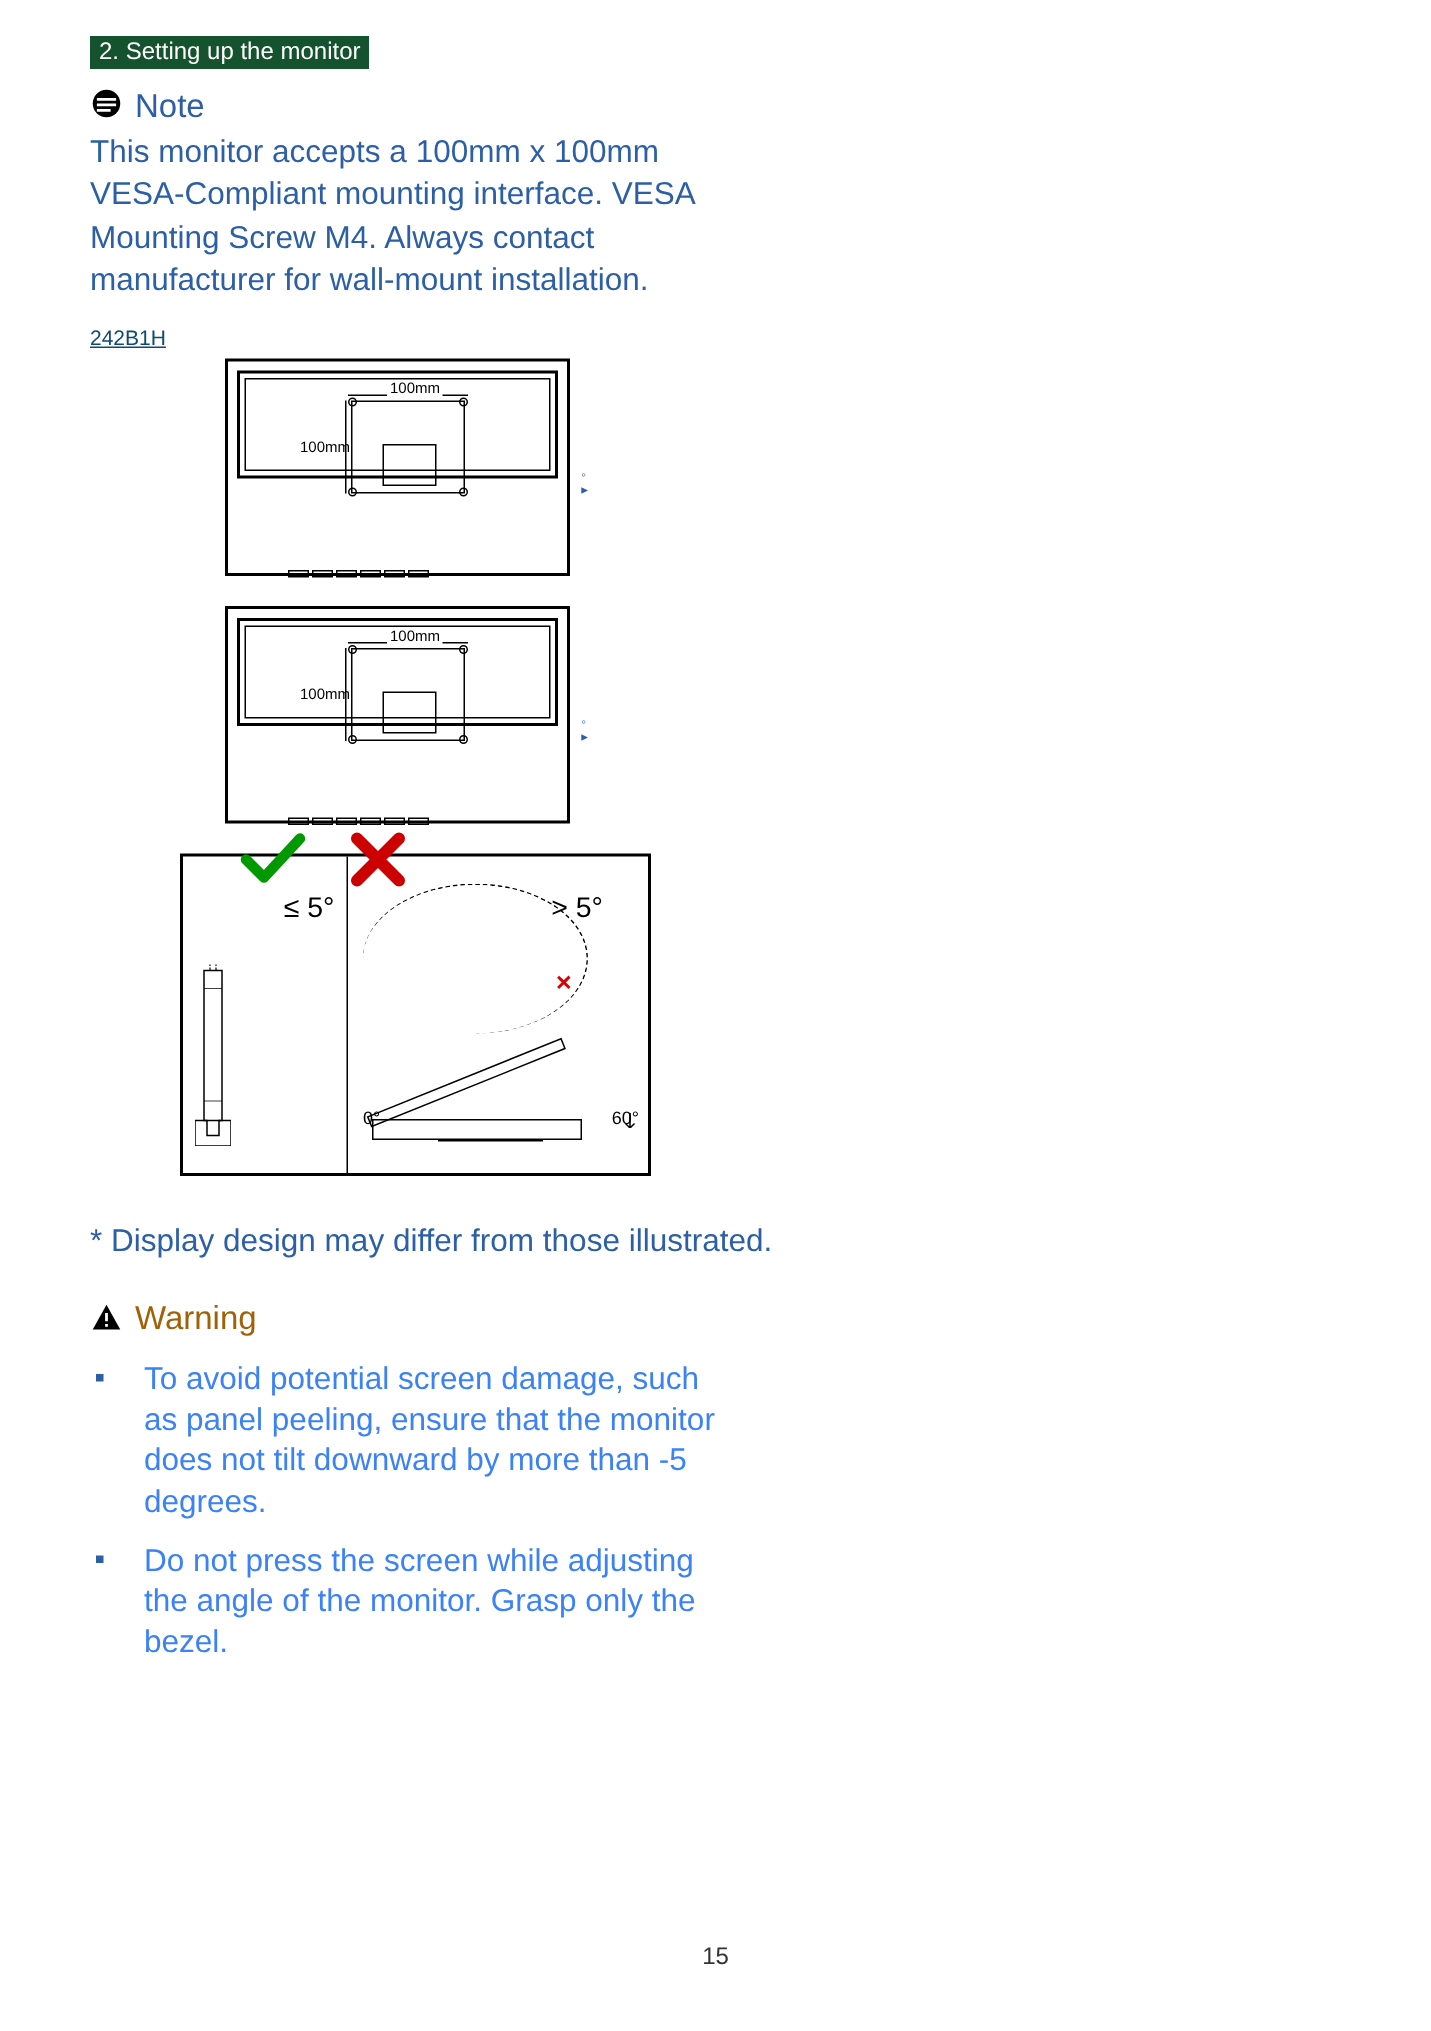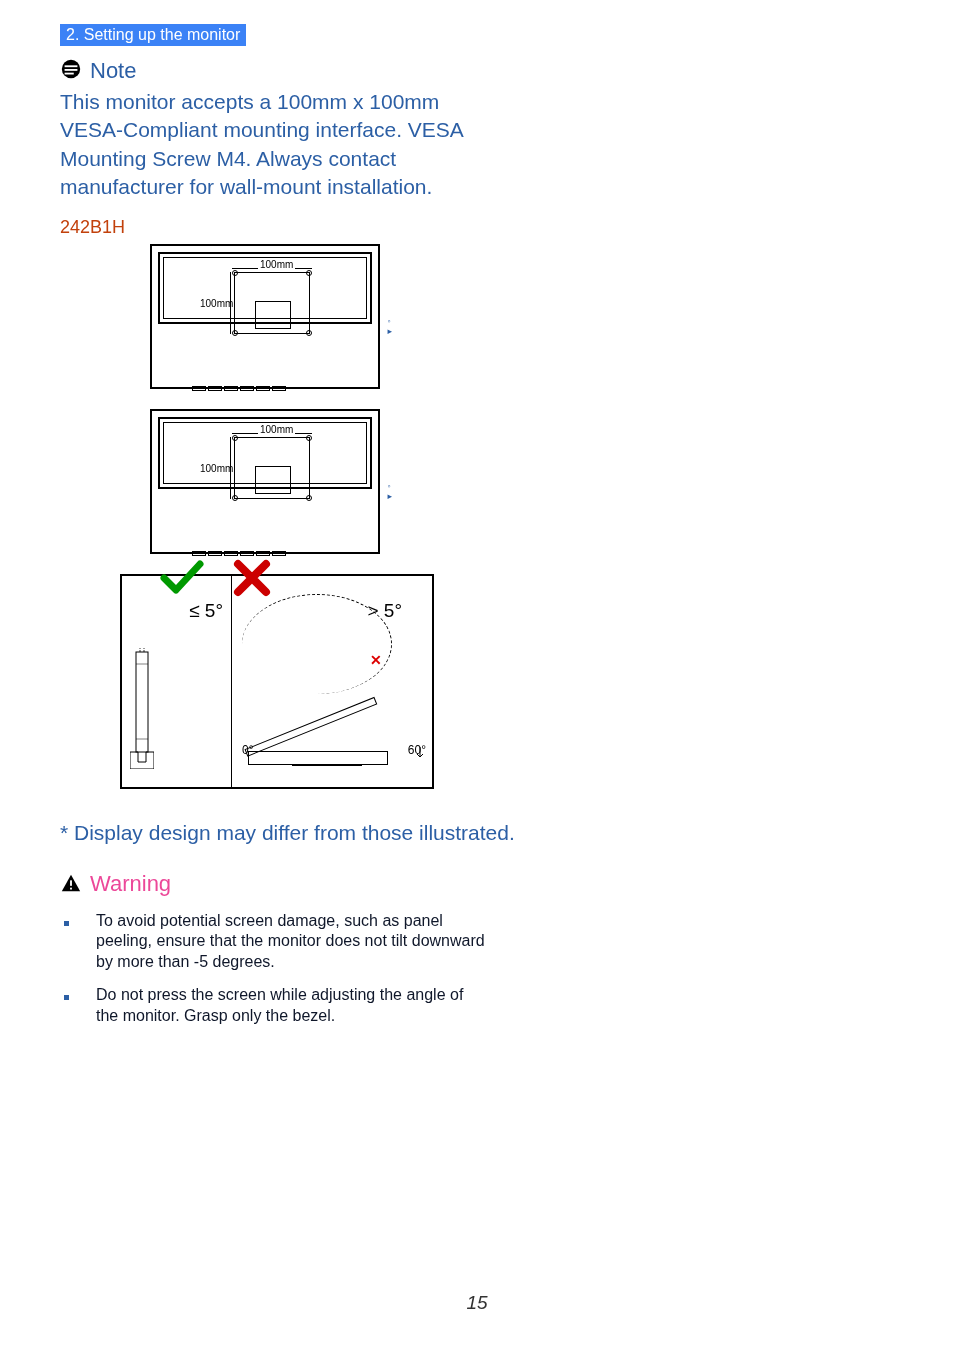--- a/index.html
+++ b/index.html
@@ -12,21 +12,21 @@
       height: 1354px;
       background: #ffffff;
       font-family: 'Segoe UI', Arial, sans-serif;
       position: relative;
       color: #2c5fa5;
     }
     .page-content {
       padding: 24px 60px 40px 60px;
     }
     .section-header {
-      background: #3b82f6;
+      background: #14532d;
       color: #ffffff;
       padding: 2px 6px;
       font-size: 16px;
       display: inline-block;
       margin-bottom: 12px;
     }
     .note-header {
       display: flex;
       margin-bottom: 4px;
     }
@@ -41,23 +41,24 @@
       font-size: 22px;
     }
     .note-body {
       color: #2c5fa5;
       font-size: 21px;
       line-height: 1.35;
       margin-bottom: 16px;
       max-width: 430px;
     }
     .model-label {
-      color: #c2410c;
-      font-size: 18px;
+      color: #0c4a6e;
+      font-size: 14px;
       margin-bottom: 6px;
+      text-decoration: underline;
     }
     .diagram-box {
       margin-bottom: 20px;
     }
     .monitor-diagram {
       border: 2px solid #000;
       width: 230px;
       height: 145px;
       margin-left: 90px;
       position: relative;
@@ -210,52 +211,51 @@
       display: flex;
       align-items: center;
       margin-bottom: 14px;
     }
     .warning-icon {
       width: 22px;
       height: 22px;
       margin-right: 8px;
     }
     .warning-title {
-      color: #ec4899;
+      color: #a16207;
       font-size: 22px;
     }
     .warning-list {
       list-style: none;
       padding-left: 0;
     }
     .warning-item {
-      color: #0f172a;
-      font-size: 16px;
+      color: #3b82f6;
+      font-size: 21px;
       line-height: 1.3;
       margin-bottom: 12px;
       padding-left: 36px;
       position: relative;
       max-width: 430px;
     }
     .bullet-dot {
       position: absolute;
       left: 4px;
       top: 10px;
       width: 5px;
       height: 5px;
       background: #2c5fa5;
     }
     .page-number {
       position: absolute;
       bottom: 40px;
       left: 50%;
       transform: translateX(-50%);
       color: #333;
-      font-size: 19px;
-      font-style: italic;
+      font-size: 16px;
     }
     .monitor-stand-profile {
       position: absolute;
       bottom: 18px;
       left: 8px;
       width: 24px;
       height: 125px;
     }
     .monitor-flat {
       position: absolute;

